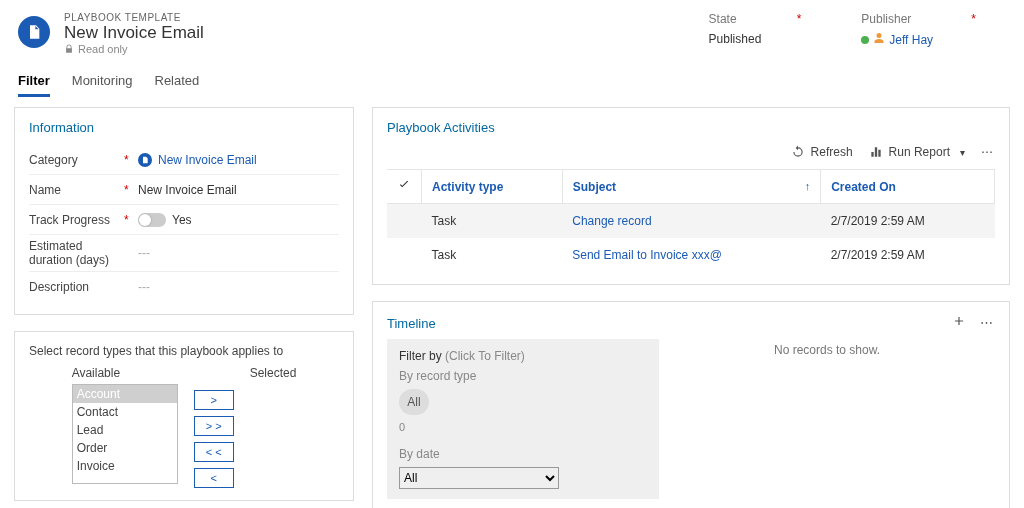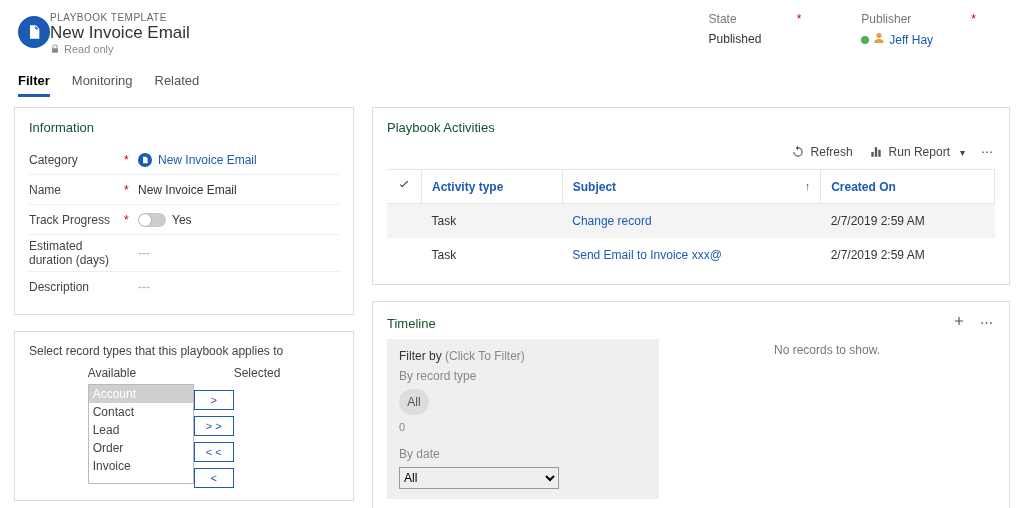--- a/index.html
+++ b/index.html
@@ -9,21 +9,21 @@
     color: #333;
     background: #fff;
     width: 1024px;
     height: 508px;
     overflow: hidden;
   }
   .header {
     display: flex;
     padding: 12px 18px 6px 18px;
   }
-  .header-left { display: flex; flex: 1; }
+  .header-left { display: flex; gap: 14px; flex: 1; }
   .rec-icon {
     width: 32px; height: 32px;
     background: #1b5bb3;
     border-radius: 50%;
     display: flex; align-items: center; justify-content: center;
     margin-top: 4px;
   }
   .rec-icon svg { width: 16px; height: 16px; fill: #fff; }
   .rec-meta .supertitle { font-size: 10px; color: #666; letter-spacing: .5px; }
   .rec-meta .title { font-size: 17px; color: #333; font-weight: 400; }
@@ -39,36 +39,36 @@
 
   .tabs { display:flex; gap:22px; padding: 0 18px; border-bottom: none; margin-top:6px;}
   .tab { font-size: 13px; color:#555; padding:6px 0; cursor:pointer;}
   .tab.active { color:#000; font-weight:600; border-bottom:3px solid #1b5bb3;}
 
   .main { display:flex; gap:18px; padding: 10px 14px; }
   .col-left { width: 340px; display:flex; flex-direction:column; gap:16px;}
   .col-right { flex:1; display:flex; flex-direction:column; gap:16px;}
 
   .panel { border:1px solid #ddd; padding:12px 14px; }
-  .panel-title { font-size:13px; color:#14532d; margin-bottom:10px;}
+  .panel-title { font-size:13px; color:#0369a1; margin-bottom:10px;}
 
   .info-row{display:flex;align-items:center;min-height:30px;border-bottom:1px solid #eee;padding:4px 0;}
   .info-row:last-child{border-bottom:none;}
   .info-lbl{width:95px;font-size:12px;color:#444;}
   .info-req{width:14px;color:#c00;font-size:12px;}
   .info-val{flex:1;font-size:12px;color:#333;display:flex;align-items:center;gap:6px;}
   .lookup-icon{width:14px;height:14px;background:#1b5bb3;border-radius:50%;display:inline-flex;align-items:center;justify-content:center;}
   .lookup-icon svg{width:8px;height:8px;fill:#fff;}
   .info-val.link{color:#1b5bb3;}
   .toggle{width:28px;height:14px;background:#ccc;border-radius:7px;position:relative;}
   .toggle::after{content:"";width:12px;height:12px;background:#fff;border-radius:50%;position:absolute;top:1px;left:1px;box-shadow:0 0 2px rgba(0,0,0,.3);}
   .placeholder-dashes{color:#aaa;}
 
   .record-types{font-size:12px;color:#444;}
-  .rt-cols{display:flex;margin-top:8px;justify-content:center;}
+  .rt-cols{display:flex;gap:16px;margin-top:8px;justify-content:center;}
   .rt-col{display:flex;flex-direction:column;}
   .rt-col-label{font-size:12px;margin-bottom:4px;}
   .listbox{width:106px;height:100px;border:1px solid #bbb;background:#fff;font-size:12px;overflow-y:scroll;}
   .listbox div{padding:2px 4px;}
   .list-sel{background:#cfcfcf;color:#fff;}
   .rt-btns{display:flex;flex-direction:column;gap:6px;}
   .rt-btn{width:40px;height:20px;border:1px solid #1b5bb3;color:#1b5bb3;background:#fff;font-size:11px;display:flex;align-items:center;justify-content:center;cursor:pointer;}
 
   .activities .toolbar{display:flex;justify-content:flex-end;gap:16px;font-size:12px;color:#444;margin-bottom:10px;align-items:center;}
   .toolbar .tb-item{display:flex;align-items:center;gap:6px;cursor:pointer;}

